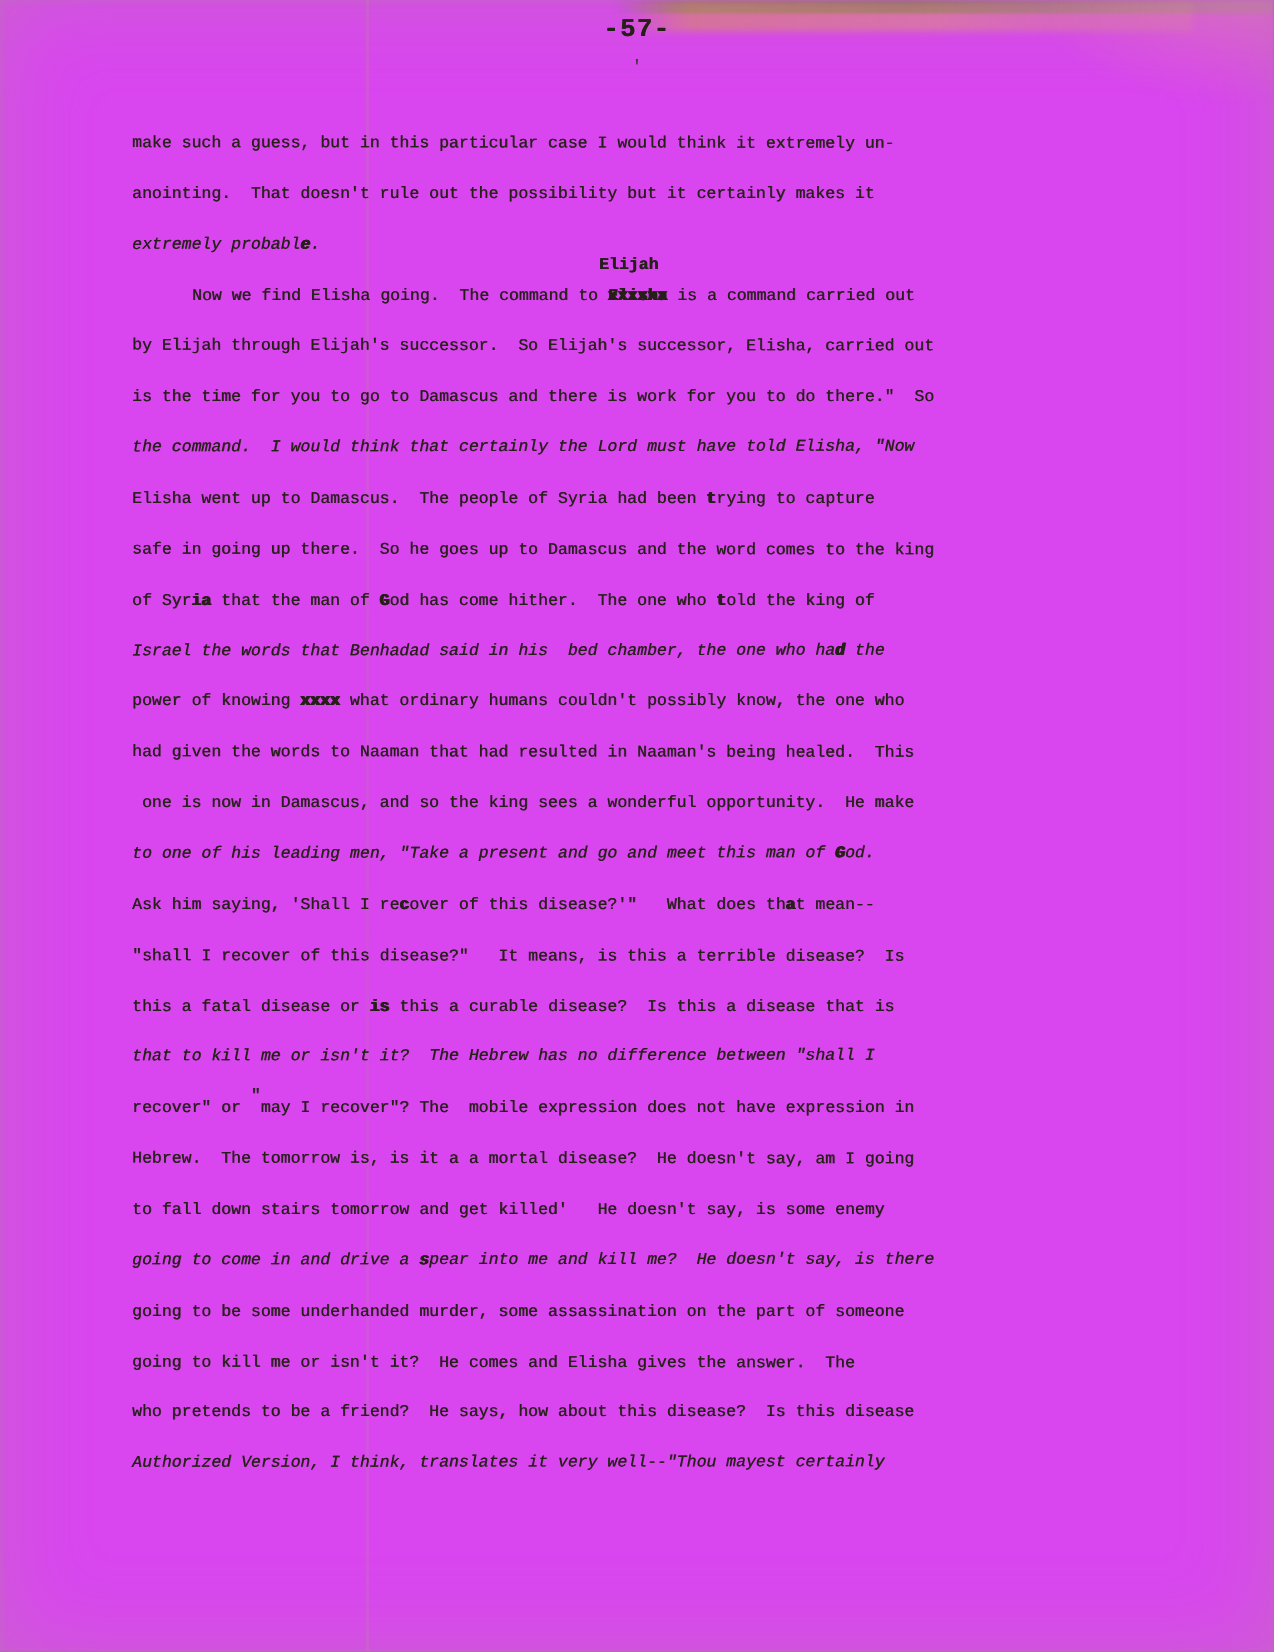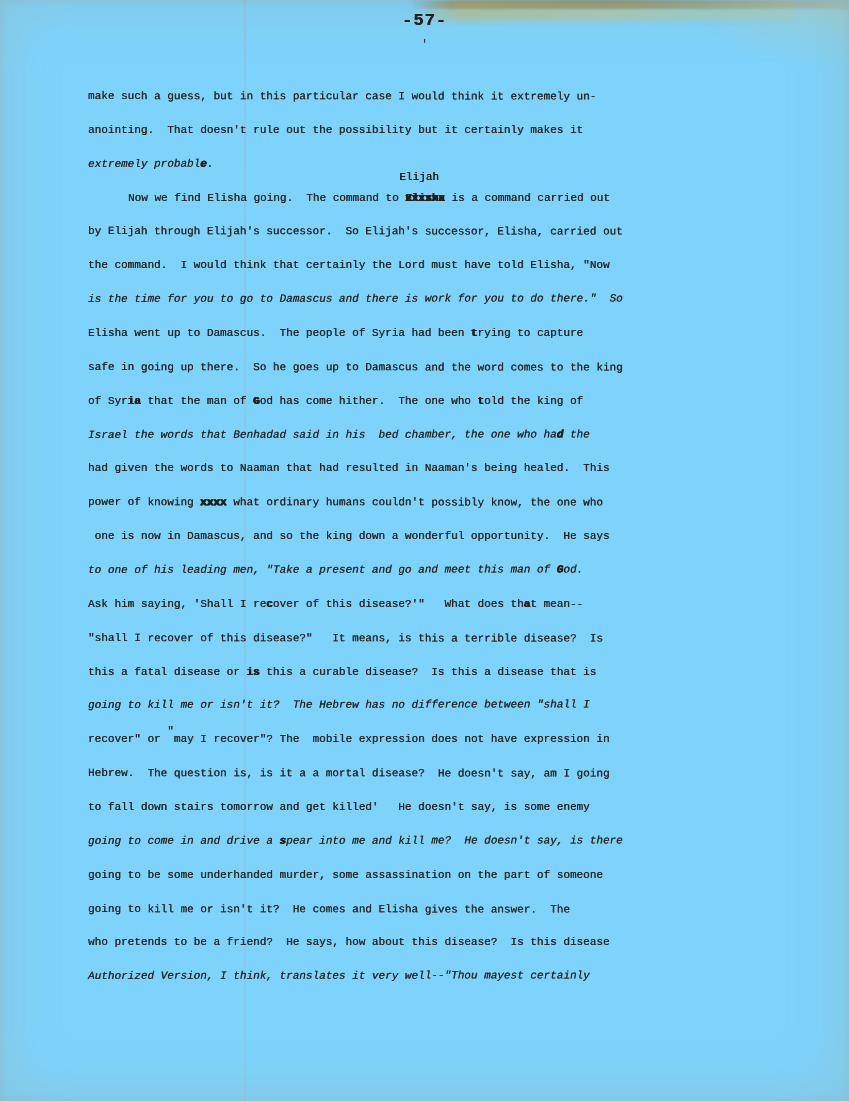--- a/index.html
+++ b/index.html
@@ -1,18 +1,18 @@
 <!DOCTYPE html>
 <html><head>
 <meta charset="utf-8">
 <style>
   html,body{margin:0;padding:0;background:#888;}
   .page{
     position:relative;width:849px;height:1101px;overflow:hidden;
-    background:#7dd3fc;
+    background:#d946ef;
     box-shadow:inset 0 0 60px rgba(170,158,135,.30), inset 0 0 6px rgba(160,150,130,.25);
     font-family:"Liberation Mono","DejaVu Sans Mono",monospace;
     color:#262019;
   }
   
   .smudge{position:absolute;top:0;left:408px;right:0;height:9px;
     background:linear-gradient(90deg, rgba(120,112,100,0), rgba(120,112,100,.55) 10%, rgba(105,98,88,.62) 45%, rgba(135,125,110,.45) 78%, rgba(150,140,124,.28));
     filter:blur(1px);}
   .stain-yellow{position:absolute;top:1px;left:415px;width:380px;height:20px;
     background:linear-gradient(90deg, transparent, rgba(218,172,40,.38) 12%, rgba(226,186,62,.33) 55%, rgba(228,192,84,.12));
@@ -33,55 +33,55 @@
   .line{white-space:pre;height:33.86px;}
   .line.indent{padding-left:40px;}
   .line:nth-child(4n+1){transform:translateY(.4px) rotate(.05deg);}
   .line:nth-child(4n+3){transform:translateY(-.4px) rotate(-.05deg);font-style:italic;}
   .seg-ov{font-weight:bold;text-shadow:.6px 0 0 currentColor, -.3px 0 0 currentColor;}
   .seg-xout{position:relative;font-weight:bold;display:inline-block;
     text-shadow:.6px 0 0 currentColor;}
   .seg-xout .over{position:absolute;left:0;top:0;font-weight:bold;
     text-shadow:.6px 0 0 currentColor, -.6px 0 0 currentColor;}
   .seg-raise{position:relative;top:-8px;}
-  .insert-above{position:absolute;left:-6px;top:-21px;font-weight:normal;
+  .insert-above{position:absolute;left:-6px;top:-21px;font-weight:bold;
     text-shadow:.4px 0 0 currentColor;white-space:pre;text-align:right;}
 </style>
 </head>
 <body>
 
 <div class="page">
   <div class="smudge"></div>
   <div class="stain-yellow"></div>
   <div class="stain-yellow2"></div>
   <div class="crease"></div>
   <div class="pagenum">-57-</div>
   <div class="straymark">'</div>
   <div class="text">
       <div class="line">make such a guess, but in this particular case I would think it extremely un-</div>
       <div class="line">anointing.  That doesn't rule out the possibility but it certainly makes it</div>
       <div class="line">extremely probabl<span class="seg-ov">e</span>.</div>
       <div class="line indent">Now we find Elisha going.  The command to <span class="seg-xout">Elisha<span class="over">xxxxxx</span><span class="insert-above">Elijah</span></span> is a command carried out</div>
       <div class="line">by Elijah through Elijah's successor.  So Elijah's successor, Elisha, carried out</div>
+      <div class="line">is the time for you to go to Damascus and there is work for you to do there."  So</div>
       <div class="line">the command.  I would think that certainly the Lord must have told Elisha, "Now</div>
-      <div class="line">is the time for you to go to Damascus and there is work for you to do there."  So</div>
       <div class="line">Elisha went up to Damascus.  The people of Syria had been <span class="seg-ov">t</span>rying to capture</div>
       <div class="line">safe in going up there.  So he goes up to Damascus and the word comes to the king</div>
       <div class="line">of Syr<span class="seg-ov">ia</span> that the man of <span class="seg-ov">G</span>od has come hither.  The one who <span class="seg-ov">t</span>old the king of</div>
       <div class="line">Israel the words that Benhadad said in his  bed chamber, the one who ha<span class="seg-ov">d</span> the</div>
+      <div class="line">power of knowing <span class="seg-xout">xxxx<span class="over">xxxx</span></span> what ordinary humans couldn't possibly know, the one who</div>
       <div class="line">had given the words to Naaman that had resulted in Naaman's being healed.  This</div>
-      <div class="line">power of knowing <span class="seg-xout">xxxx<span class="over">xxxx</span></span> what ordinary humans couldn't possibly know, the one who</div>
-      <div class="line"> one is now in Damascus, and so the king down a wonderful opportunity.  He says</div>
+      <div class="line"> one is now in Damascus, and so the king sees a wonderful opportunity.  He make</div>
       <div class="line">to one of his leading men, "Take a present and go and meet this man of <span class="seg-ov">G</span>od.</div>
       <div class="line">Ask him saying, 'Shall I re<span class="seg-ov">c</span>over of this disease?'"   What does th<span class="seg-ov">a</span>t mean--</div>
       <div class="line">"shall I recover of this disease?"   It means, is this a terrible disease?  Is</div>
       <div class="line">this a fatal disease or <span class="seg-ov">is</span> this a curable disease?  Is this a disease that is</div>
-      <div class="line">going to kill me or isn't it?  The Hebrew has no difference between "shall I</div>
+      <div class="line">that to kill me or isn't it?  The Hebrew has no difference between "shall I</div>
       <div class="line">recover" or <span class="seg-raise">"</span>may I recover"? The  mobile expression does not have expression in</div>
-      <div class="line">Hebrew.  The question is, is it a a mortal disease?  He doesn't say, am I going</div>
+      <div class="line">Hebrew.  The tomorrow is, is it a a mortal disease?  He doesn't say, am I going</div>
       <div class="line">to fall down stairs tomorrow and get killed'   He doesn't say, is some enemy</div>
       <div class="line">going to come in and drive a <span class="seg-ov">s</span>pear into me and kill me?  He doesn't say, is there</div>
       <div class="line">going to be some underhanded murder, some assassination on the part of someone</div>
       <div class="line">going to kill me or isn't it?  He comes and Elisha gives the answer.  The</div>
       <div class="line">who pretends to be a friend?  He says, how about this disease?  Is this disease</div>
       <div class="line">Authorized Version, I think, translates it very well--"Thou mayest certainly</div>
     </div>
 </div>
 
 </body></html>

